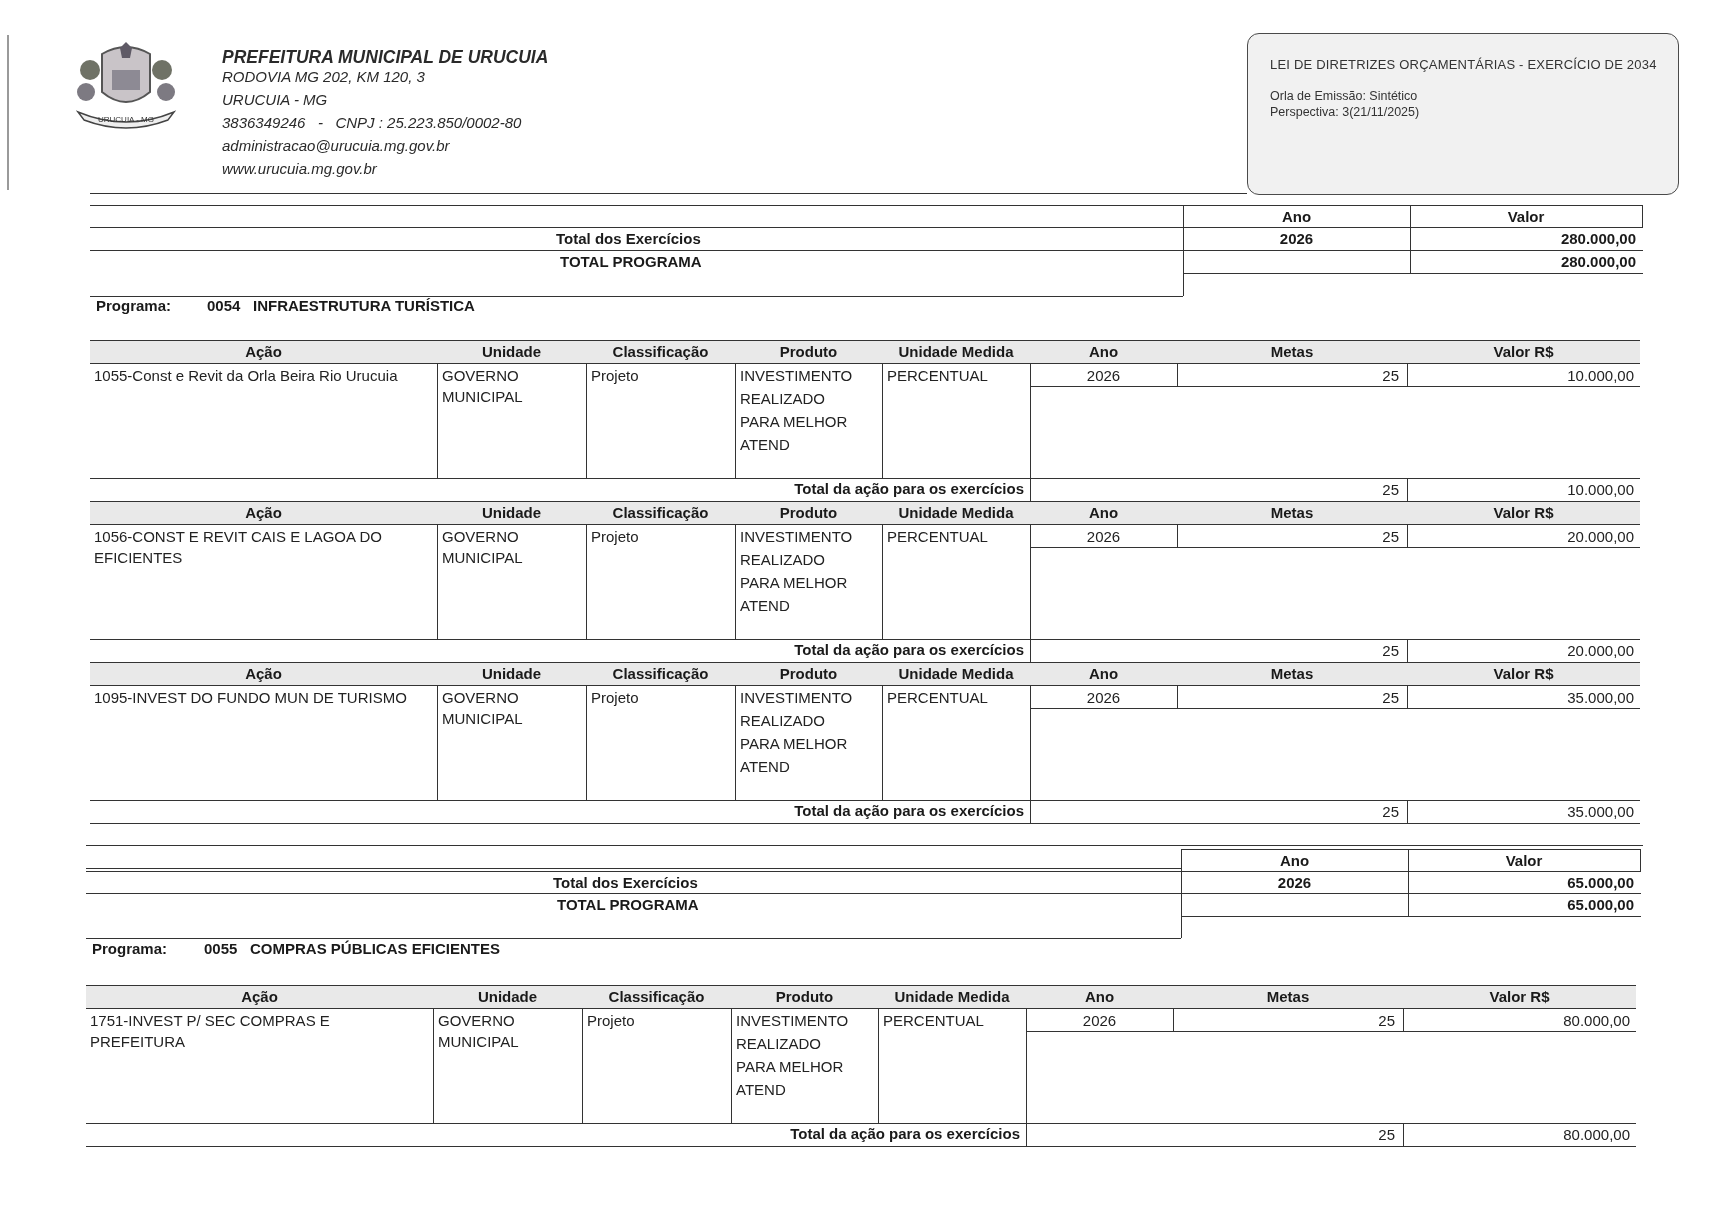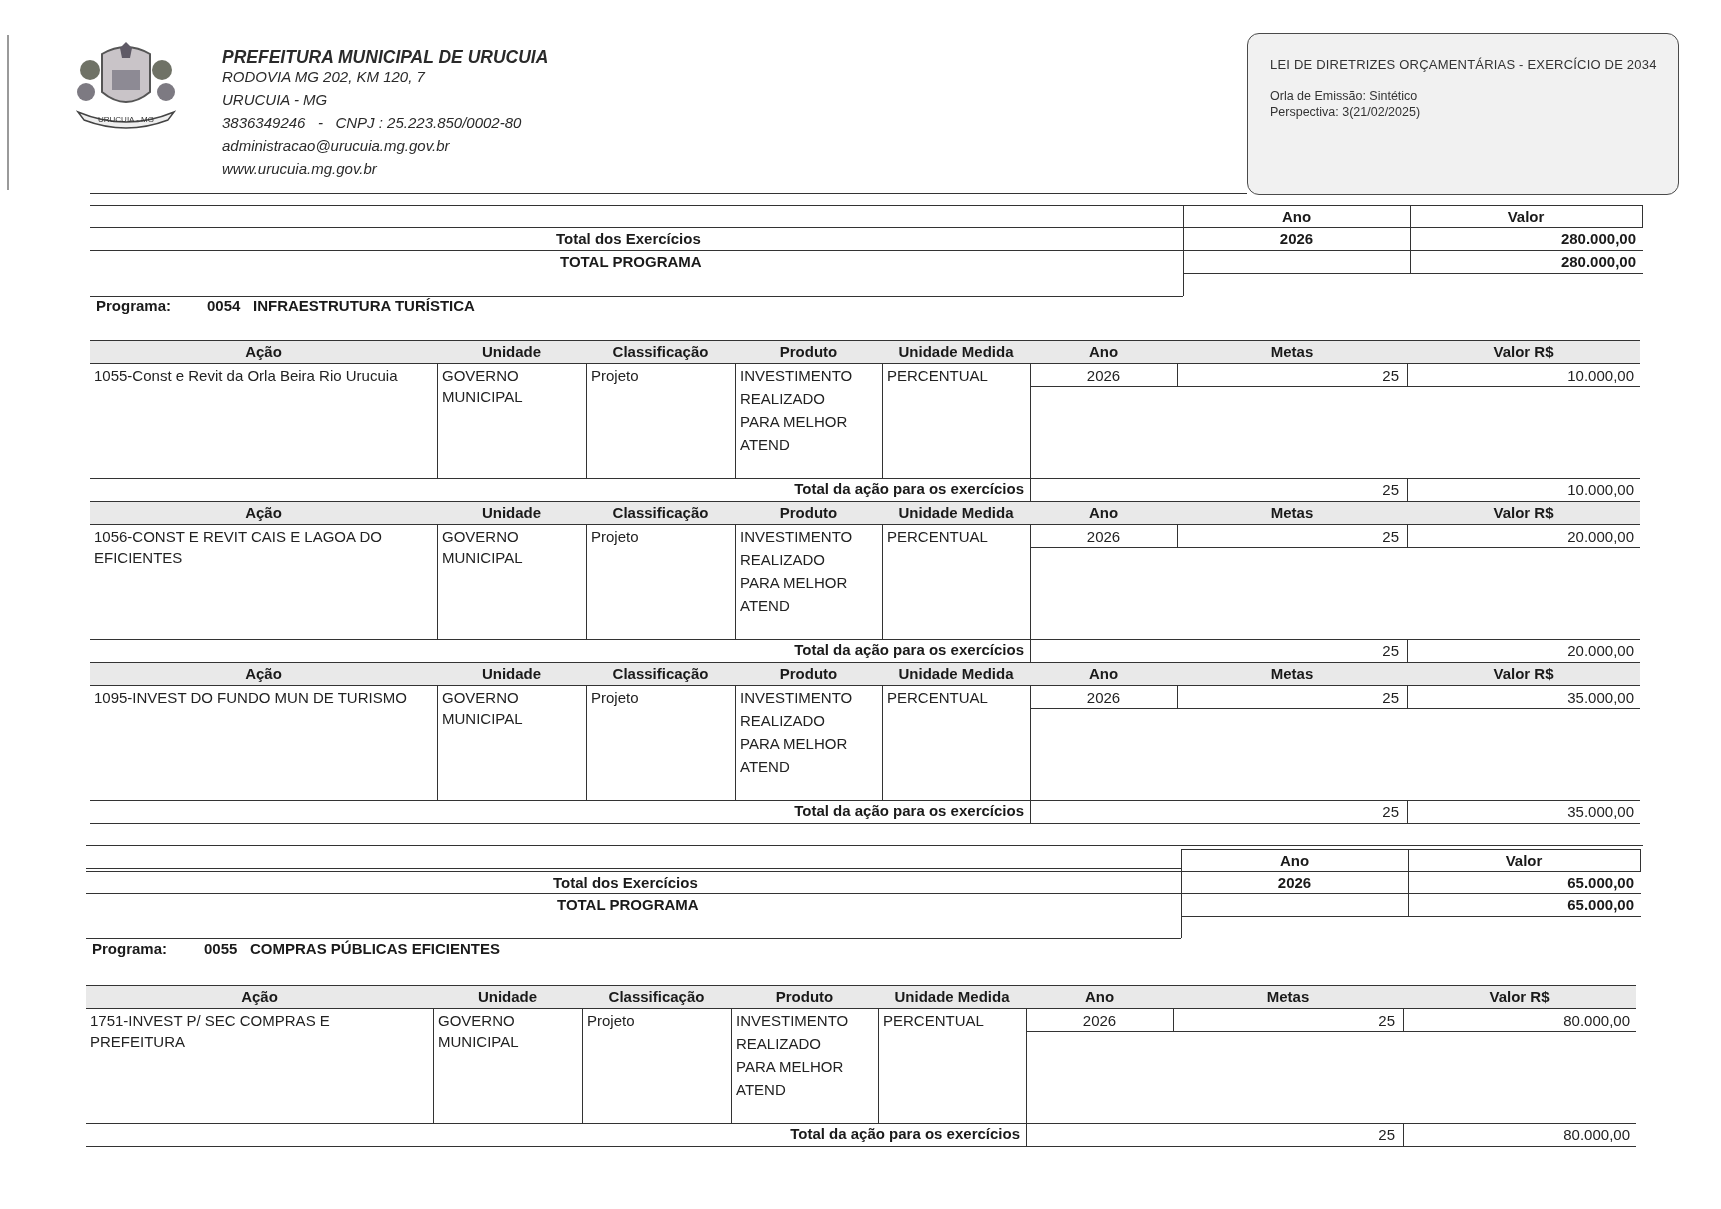--- a/index.html
+++ b/index.html
@@ -42,31 +42,31 @@
     <circle cx="18" cy="30" r="10" fill="#6f7266"></circle>
     <circle cx="90" cy="30" r="10" fill="#6f7266"></circle>
     <circle cx="14" cy="52" r="9" fill="#7d7a82"></circle>
     <circle cx="94" cy="52" r="9" fill="#7d7a82"></circle>
     <path d="M6 72 Q54 92 102 72 L96 80 Q54 96 12 80 Z" fill="#eee" stroke="#444" stroke-width="1.5"></path>
     <text x="54" y="82" font-size="8" text-anchor="middle" fill="#333" font-family="Liberation Sans, sans-serif">URUCUIA - MG</text>
   </svg>
 </div>
 
 <div class="abs hdr-title">PREFEITURA MUNICIPAL DE URUCUIA</div>
-<div class="abs hdr-line" style="top:68px">RODOVIA MG 202, KM 120, 7</div>
+<div class="abs hdr-line" style="top:68px">RODOVIA MG 202, KM 120, 3</div>
 <div class="abs hdr-line" style="top:91px">URUCUIA - MG</div>
 <div class="abs hdr-line" style="top:114px; white-space:pre">3836349246   -   CNPJ : 25.223.850/0002-80</div>
 <div class="abs hdr-line" style="top:137px">administracao@urucuia.mg.gov.br</div>
 <div class="abs hdr-line" style="top:160px">www.urucuia.mg.gov.br</div>
 
 <div class="abs infobox">
   <div class="law">LEI DE DIRETRIZES ORÇAMENTÁRIAS - EXERCÍCIO DE 2034</div>
   <div class="meta">
     <div>Orla de Emissão: Sintético</div>
-    <div>Perspectiva: 3(21/02/2025)</div>
+    <div>Perspectiva: 3(21/11/2025)</div>
   </div>
 </div>
 
 <div>
   <div class="hline" style="left:90px; top:193px; width:1157px;"></div>
   <div class="hline" style="left:90px; top:205px; width:1093px;"></div>
   <div class="hline" style="left:1183px; top:205px; width:460px;"></div>
   <div class="hline" style="left:90px; top:227px; width:1553px;"></div>
   <div class="hline" style="left:90px; top:250px; width:1553px;"></div>
   <div class="hline" style="left:1183px; top:273px; width:460px;"></div>

